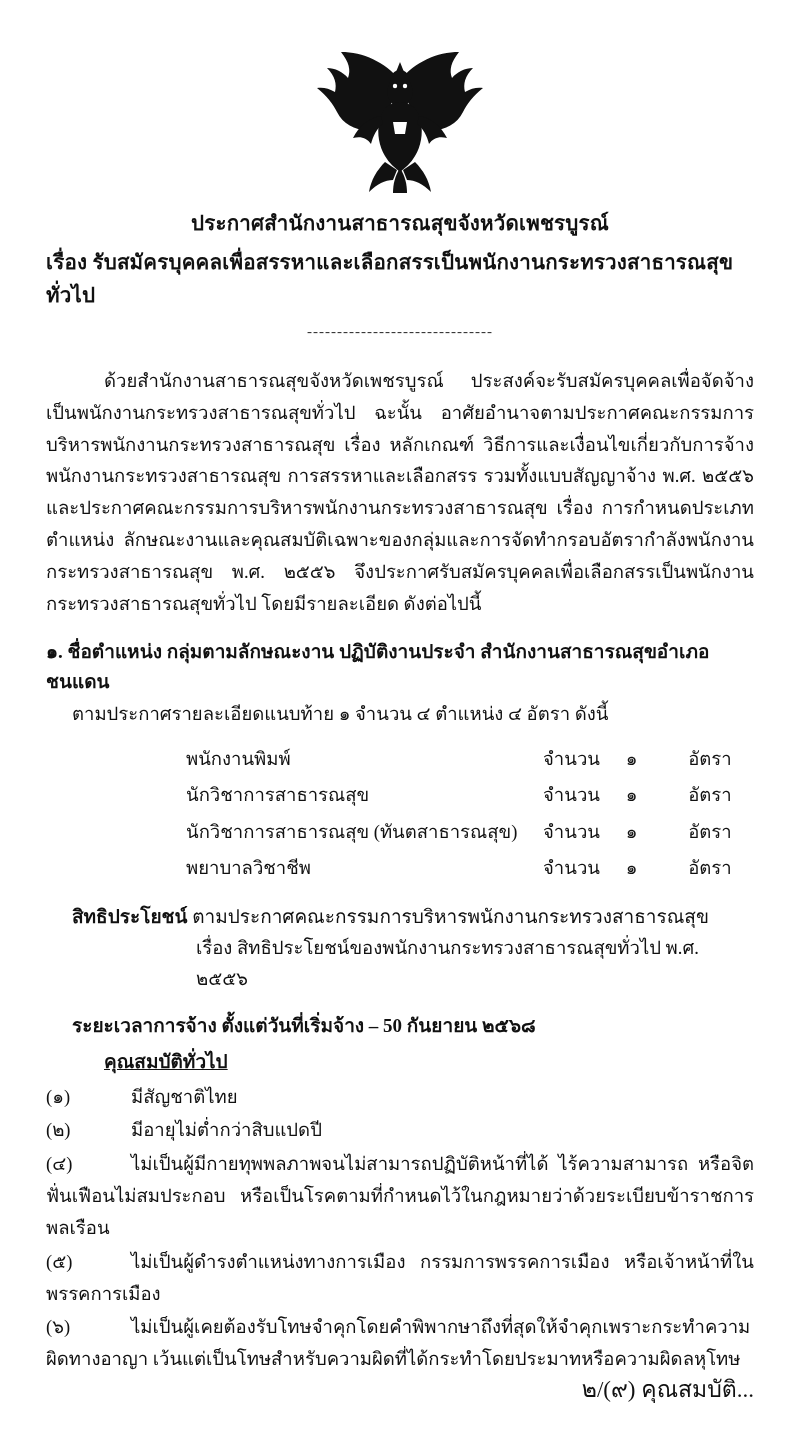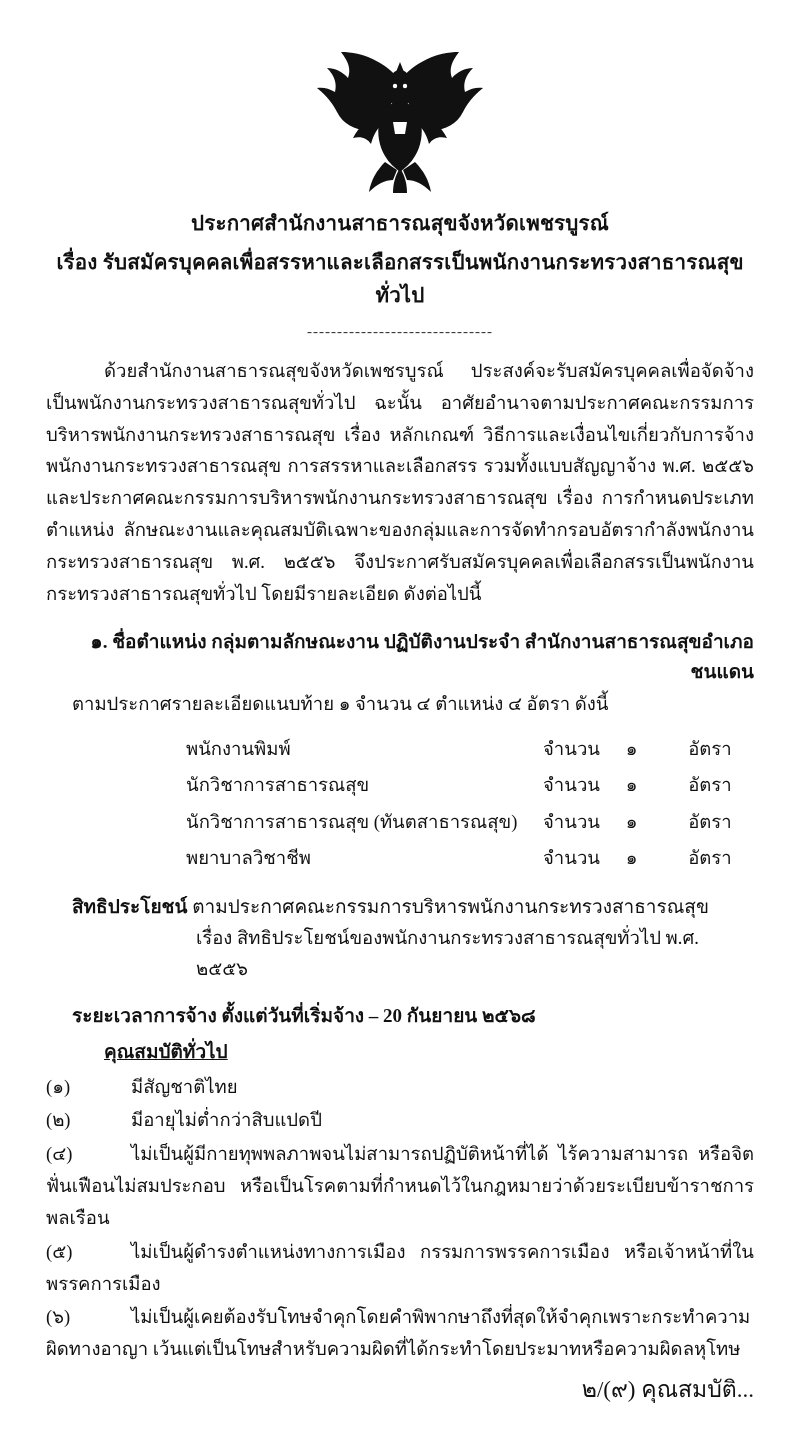--- a/index.html
+++ b/index.html
@@ -39,53 +39,52 @@
 
   
   .doc-title {
     text-align: center;
     font-size: 20.5px;
     font-weight: bold;
     margin-top: 6px;
     letter-spacing: 0.2px;
   }
   .doc-subtitle {
-    text-align: center;
+    text-align: left;
     font-size: 20.5px;
     font-weight: bold;
     margin-top: 6px;
     letter-spacing: 0.2px;
   }
   .divider {
     text-align: center;
     font-size: 15px;
     letter-spacing: 1px;
     margin-top: 12px;
     color: #333;
   }
 
   
   .body-block {
-    margin-top: 16px;
+    margin-top: 26px;
     font-size: 18.5px;
     line-height: 1.72;
     text-align: justify;
     text-justify: inter-word;
   }
   .indent {
     display: inline-block;
     width: 58px;
   }
 
   .section-head {
     font-size: 19px;
     font-weight: bold;
     margin-top: 16px;
     line-height: 1.6;
-    text-align: right;
   }
   .section-head .num {
     font-weight: bold;
   }
   .sub-line {
     font-size: 18.5px;
     line-height: 1.7;
     margin-top: 2px;
     padding-left: 26px;
   }
@@ -234,21 +233,21 @@
       </tr>
     </tbody>
   </table>
 
   <div class="benefit-head">
     <span>สิทธิประโยชน์</span>
     <span class="normal">ตามประกาศคณะกรรมการบริหารพนักงานกระทรวงสาธารณสุข</span>
   </div>
   <div class="benefit-line">เรื่อง สิทธิประโยชน์ของพนักงานกระทรวงสาธารณสุขทั่วไป พ.ศ. ๒๕๕๖</div>
 
-  <div class="duration-line">ระยะเวลาการจ้าง  ตั้งแต่วันที่เริ่มจ้าง – 20 กันยายน ๒๕๖๘</div>
+  <div class="duration-line">ระยะเวลาการจ้าง  ตั้งแต่วันที่เริ่มจ้าง – 50 กันยายน ๒๕๖๘</div>
 
   <div class="sub-head-underline">คุณสมบัติทั่วไป</div>
 
   <div class="qual-list">
     <div class="qual-item">
       <span class="lead">(๑)</span><span>มีสัญชาติไทย</span>
     </div>
     <div class="qual-item">
       <span class="lead">(๒)</span><span>มีอายุไม่ต่ำกว่าสิบแปดปี</span>
     </div>

